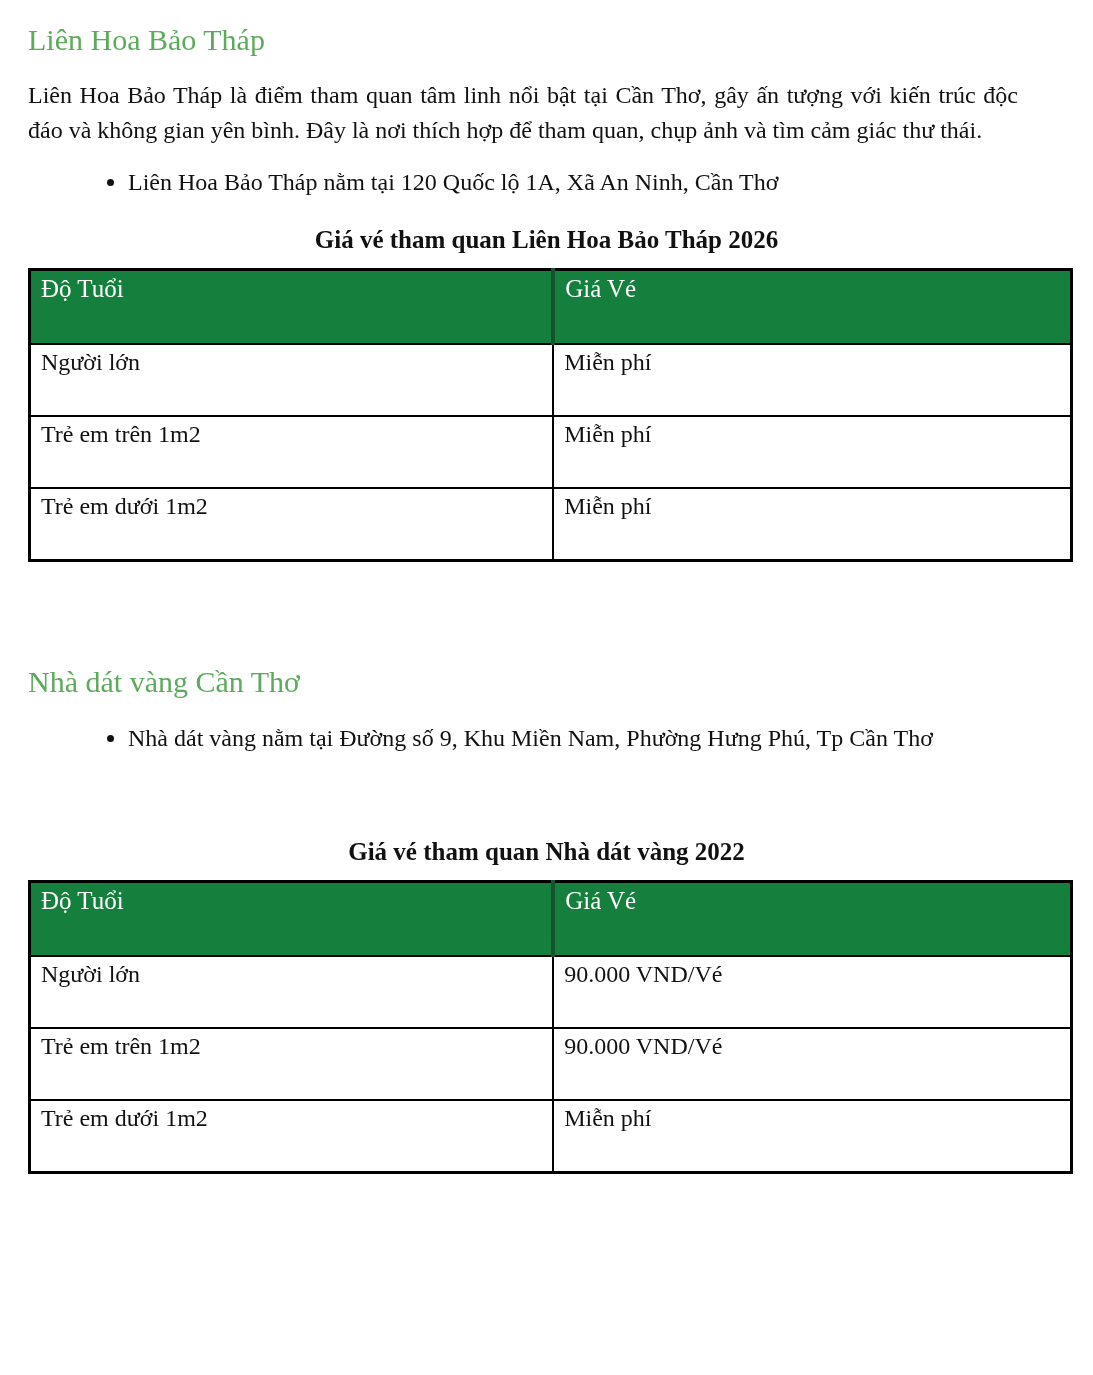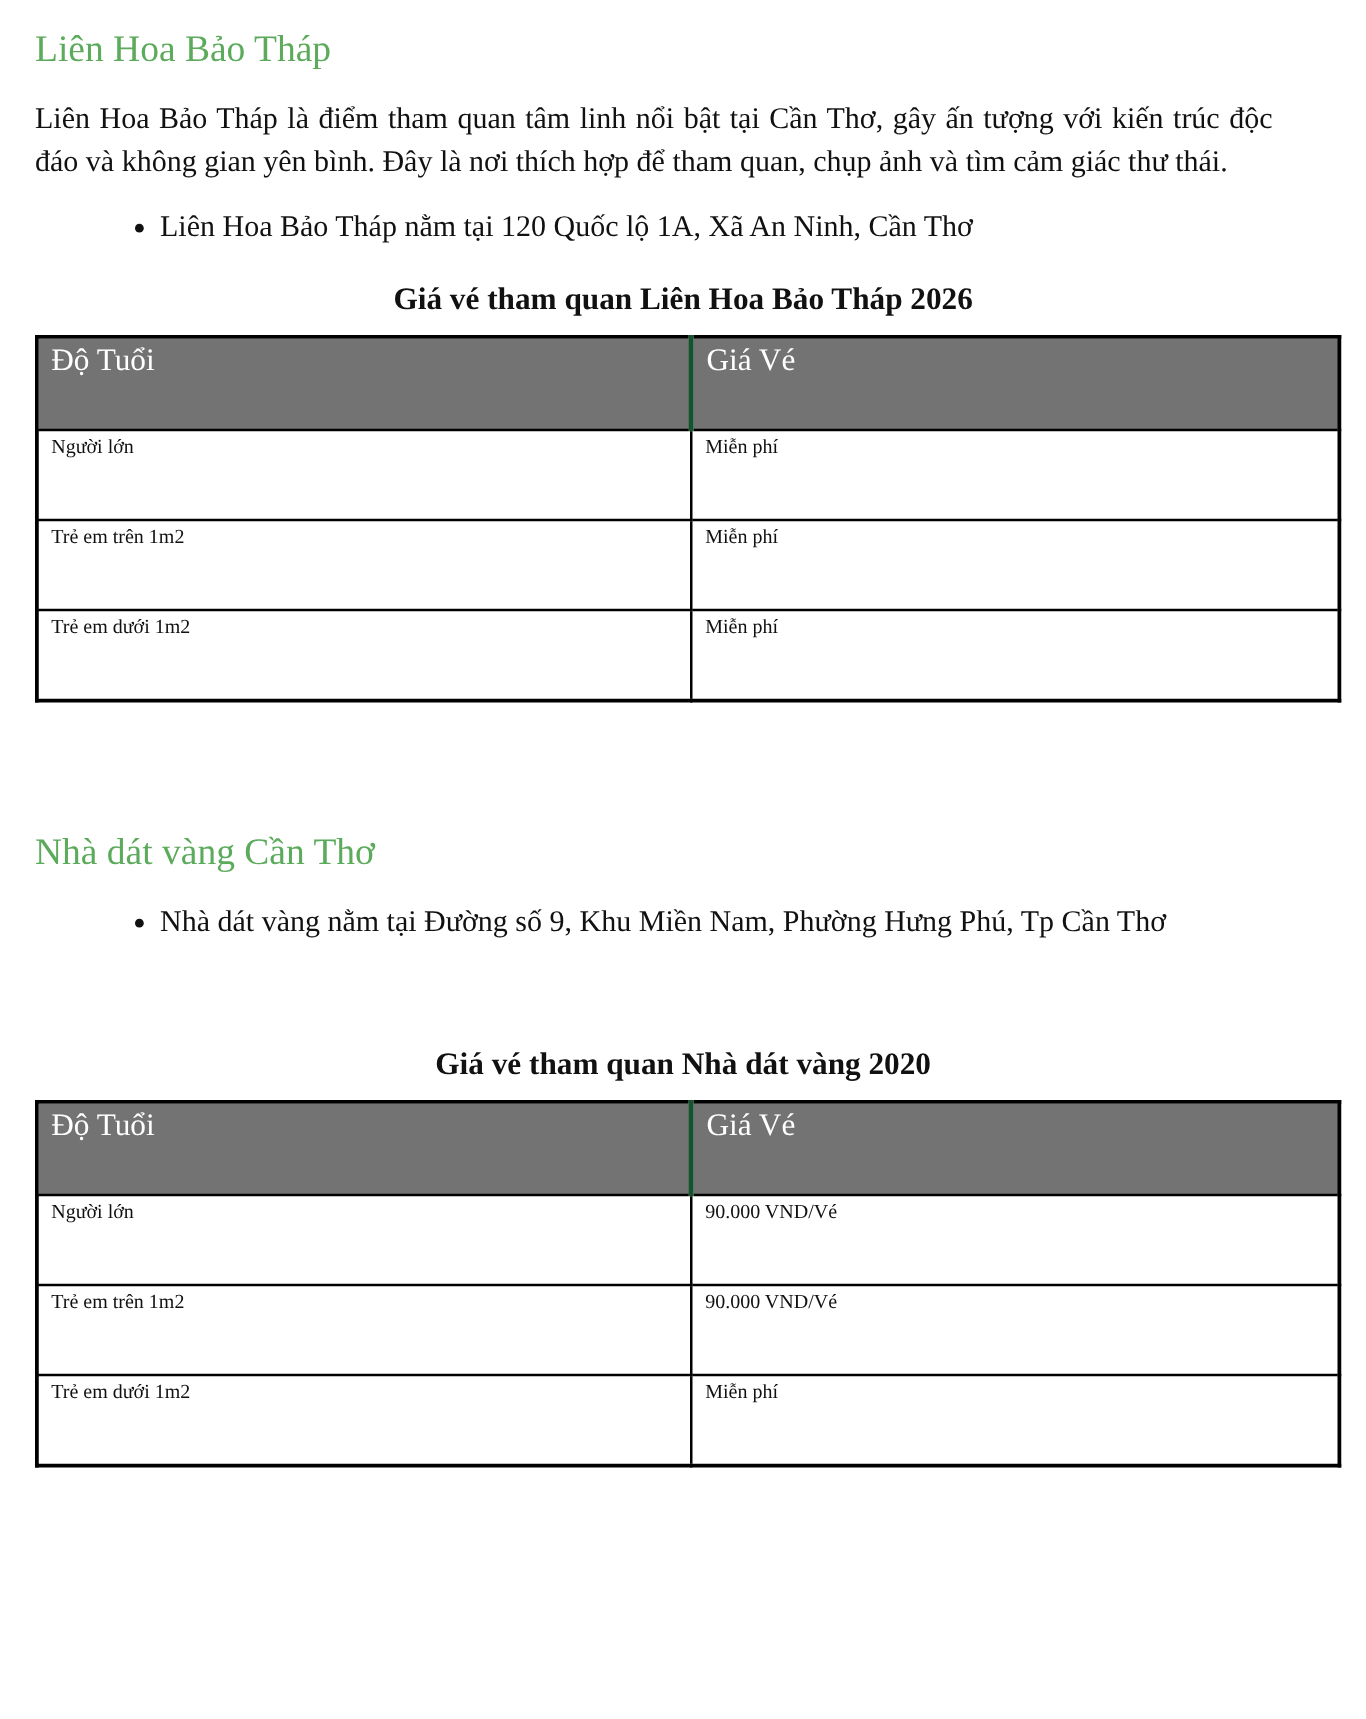--- a/index.html
+++ b/index.html
@@ -73,37 +73,37 @@
     margin-top: 2px;
   }
   .price-table th,
   .price-table td {
     border: 2px solid #000;
     vertical-align: top;
     padding: 4px 10px;
     overflow: hidden;
   }
   .price-table th {
-    background: #737373;
+    background: #15803d;
     color: #ffffff;
     font-weight: 400;
     font-size: 25px;
     height: 64px;
   }
   .price-table th.col-age {
     text-align: left;
     width: 48%;
     border-right: 2px solid #48d25a;
   }
   .price-table th.col-price {
     text-align: left;
     border-left: 4px solid #14532d;
   }
   .price-table td {
-    font-size: 16px;
+    font-size: 24px;
     height: 62px;
     text-align: left;
   }
 </style>
 </head>
 <body>
 
 <div class="page">
 
   <section class="poi-section">
@@ -142,21 +142,21 @@
   </section>
 
   <section class="poi-section">
     <h2 class="section-heading">Nhà dát vàng Cần Thơ</h2>
 
 
     <ul class="bullet-list">
       <li class="bullet-item">Nhà dát vàng nằm tại Đường số 9, Khu Miền Nam, Phường Hưng Phú, Tp Cần Thơ</li>
     </ul>
 
-    <div class="table-title spaced">Giá vé tham quan Nhà dát vàng 2020</div>
+    <div class="table-title spaced">Giá vé tham quan Nhà dát vàng 2022</div>
 
     <table class="price-table">
       <thead>
         <tr>
           <th class="col-age">Độ Tuổi</th>
           <th class="col-price">Giá Vé</th>
         </tr>
       </thead>
       <tbody>
         <tr>

